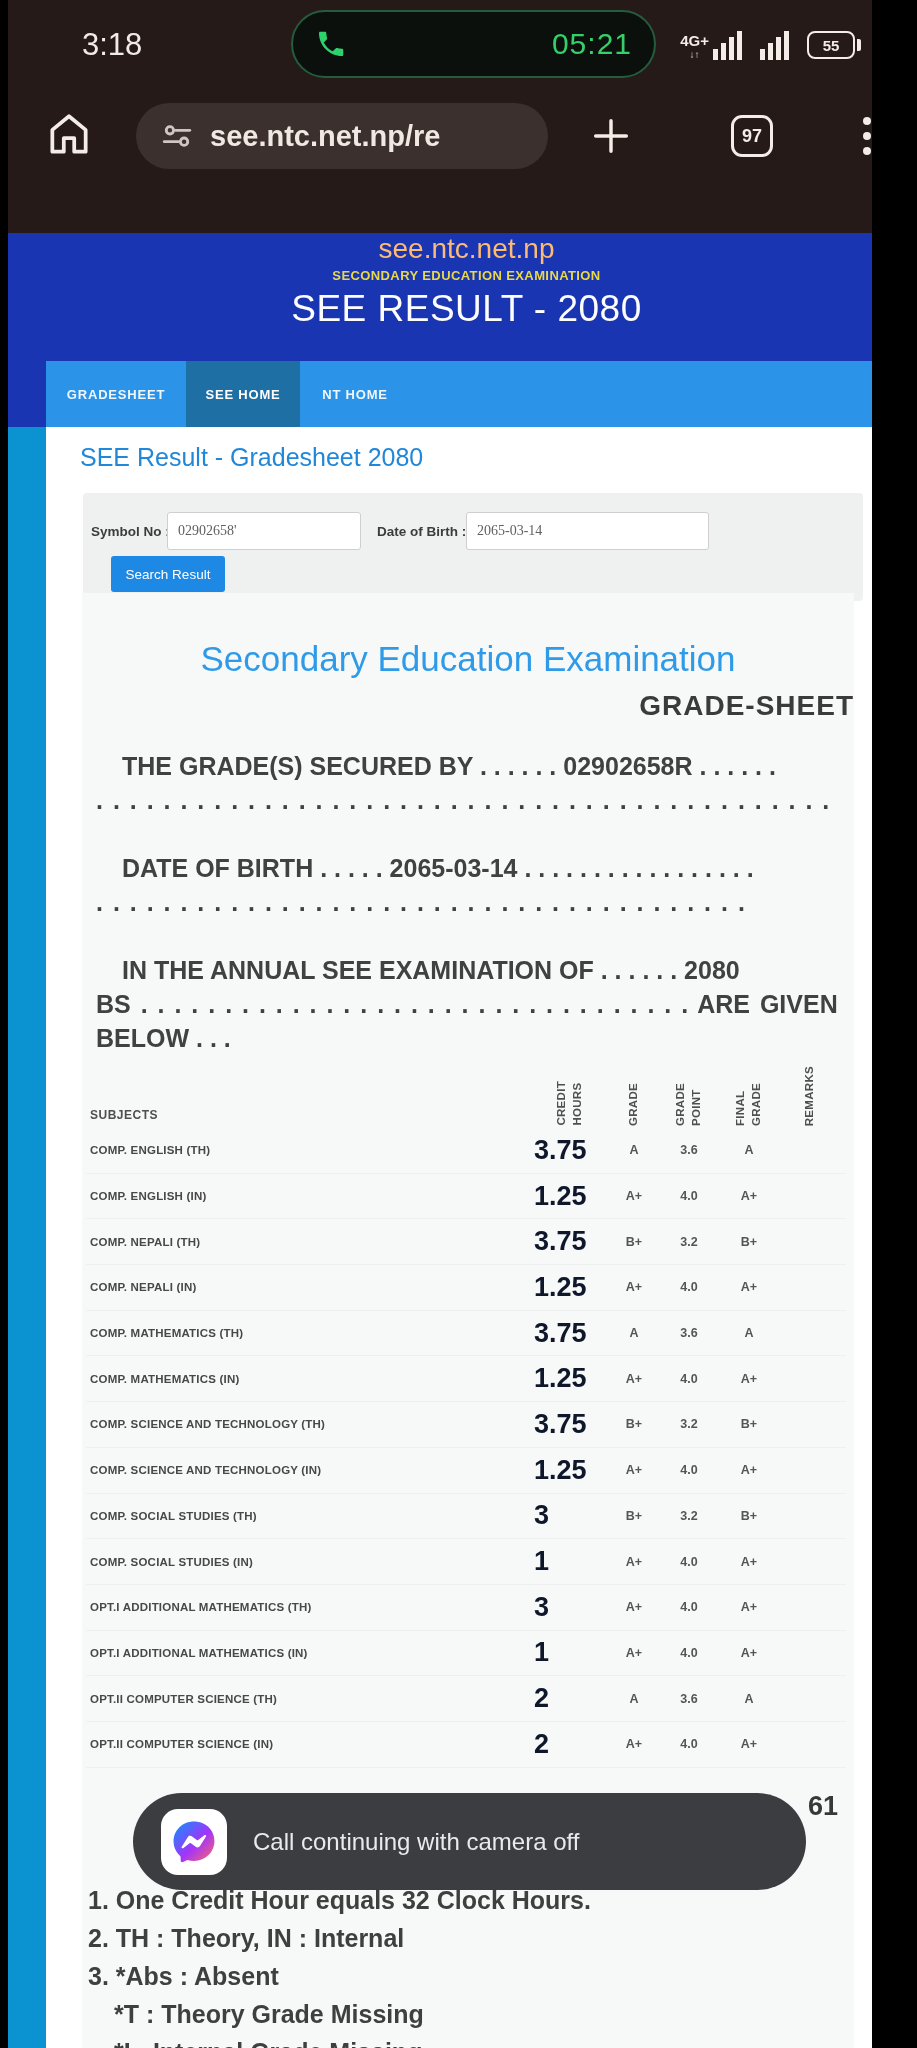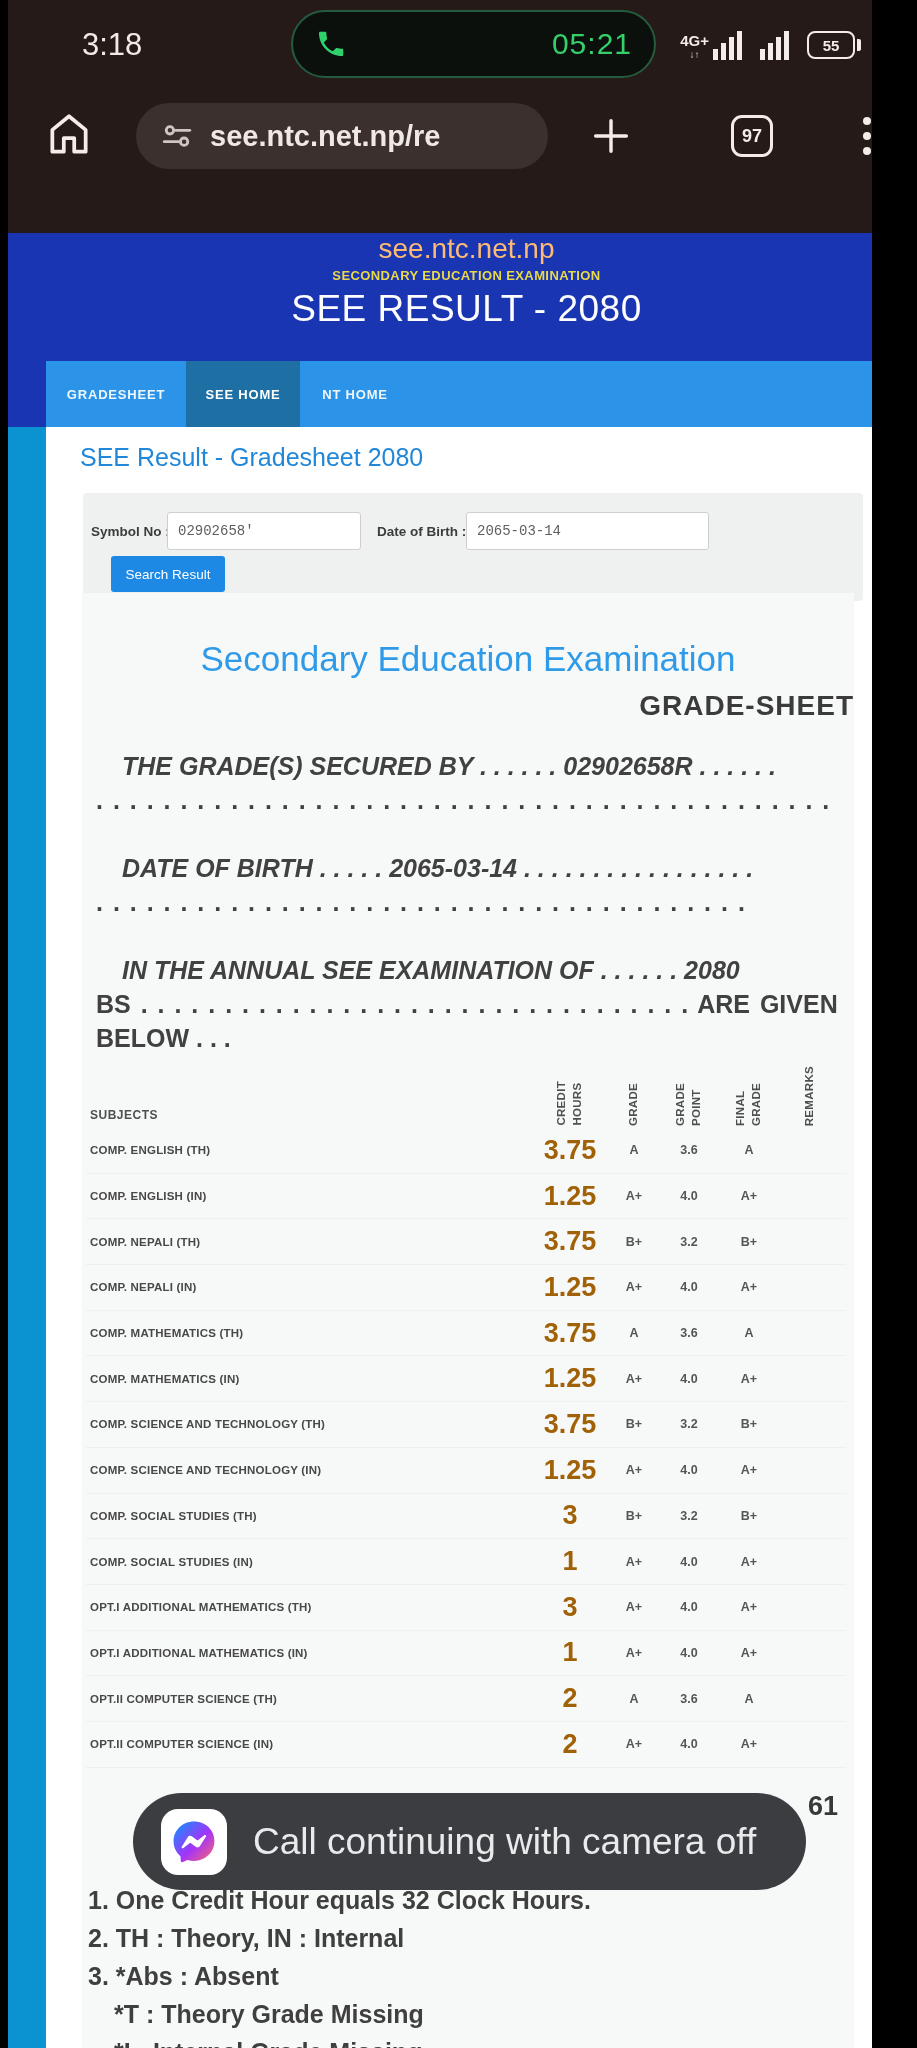--- a/index.html
+++ b/index.html
@@ -59,60 +59,60 @@
   
   .card { position:absolute; left:38px; top:427px; width:839px; height:1621px; background:#ffffff; }
   .page-heading { position:absolute; left:34px; top:16px; font-size:25px; font-weight:500; color:#2187d8; }
 
   .form-panel { position:absolute; left:37px; top:66px; width:780px; height:108px; background:#eff0f0; border-radius:4px; }
   .form-label { position:absolute; font-size:13.5px; font-weight:bold; color:#3c3c3c; top:31px; }
   .lbl-symbol { left:8px; }
   .lbl-dob { left:294px; }
   .form-input { position:absolute; top:19px; height:38px; background:#fff; border:1px solid #cfcfcf;
                 border-radius:3px; font-size:14px; color:#5f5f5f; padding:0 10px;
-                font-family:Liberation Mono, monospace; }
+                font-family:Liberation Serif, serif; }
   .in-symbol { left:84px; width:194px; }
   .in-dob { left:383px; width:243px; }
   .search-btn { position:absolute; left:28px; top:63px; width:114px; height:36px; background:#1e88e5;
                 color:#fff; border:none; border-radius:3px; font-size:13.5px;
                 font-family:"Liberation Sans", sans-serif; }
 
   .gs-panel { position:absolute; left:36px; top:166px; width:772px; height:1455px; background:#f7f8f8; }
   .gs-title { padding-top:46px; text-align:center; font-size:35px; font-weight:500; color:#2f9be8; line-height:40px; }
   .gs-sub { margin-top:12px; text-align:right; font-size:28px; font-weight:bold; color:#3b3b3b;
             letter-spacing:1px; line-height:30px; }
   .gs-para { margin:0 14px; font-size:25px; font-weight:bold; color:#414141; line-height:34px; }
   .p1 { margin-top:28px; } .p2, .p3 { margin-top:34px; }
-  .line-indent { padding-left:26px;font-style:italic; }
+  .line-indent { padding-left:26px; }
   .dotline { word-spacing:3px; }
 
   .gs-table { position:absolute; left:4px; top:467px; width:760px; }
   .trow { display:grid; grid-template-columns:448px 72px 56px 54px 66px 56px; align-items:center; height:45.7px;
           border-bottom:1px solid rgba(0,0,0,0.035); }
   .thead-row { height:68px; align-items:end; border-bottom:none; }
   .th-subjects { font-size:12px; font-weight:bold; color:#4f4f4f; letter-spacing:.5px; padding:0 0 6px 4px; }
   .vcell { display:flex; justify-content:center; align-items:flex-end; height:68px; padding-bottom:2px; }
   .vtext { writing-mode:vertical-rl; transform:rotate(180deg); white-space:pre-line;
            font-size:11.5px; font-weight:bold; color:#4f4f4f; letter-spacing:.3px; line-height:1.35; }
   .td-subject { font-size:11.5px; font-weight:bold; color:#484848; letter-spacing:.2px; padding-left:4px; }
-  .td-credit { font-size:27px; font-weight:bold; color:#a16207; text-align:center; }
+  .td-credit { font-size:27px; font-weight:bold; color:#0f172a; }
   .td-grade, .td-gpoint, .td-final { font-size:12.5px; font-weight:bold; color:#555; text-align:center; }
 
   .gpa-fragment { position:absolute; left:726px; top:1198px; font-size:27px; font-weight:bold; color:#383838; }
 
   .gs-notes { position:absolute; left:6px; top:1288px; width:740px; }
   .note-line { font-size:25px; font-weight:bold; color:#3f3f3f; line-height:38px; }
   .note-sub { padding-left:26px; }
 
   
   .toast { position:absolute; left:125px; top:1793px; width:673px; height:97px; border-radius:49px;
            background:rgba(53,55,59,0.97); display:flex; align-items:center; z-index:5; }
   .toast-icon { width:66px; height:66px; margin-left:28px; background:#fff; border-radius:17px;
                 display:flex; align-items:center; justify-content:center; flex:none; }
-  .toast-msg { margin-left:26px; font-size:37px; color:#e8eaec; }
+  .toast-msg { margin-left:26px; font-size:24px; color:#e8eaec; }
 </style>
 </head>
 <body>
 
 <div class="screen">
 
   <div class="chrome">
     <div class="status-bar">
       <span class="clock">3:18</span>
       <div class="call-pill">

